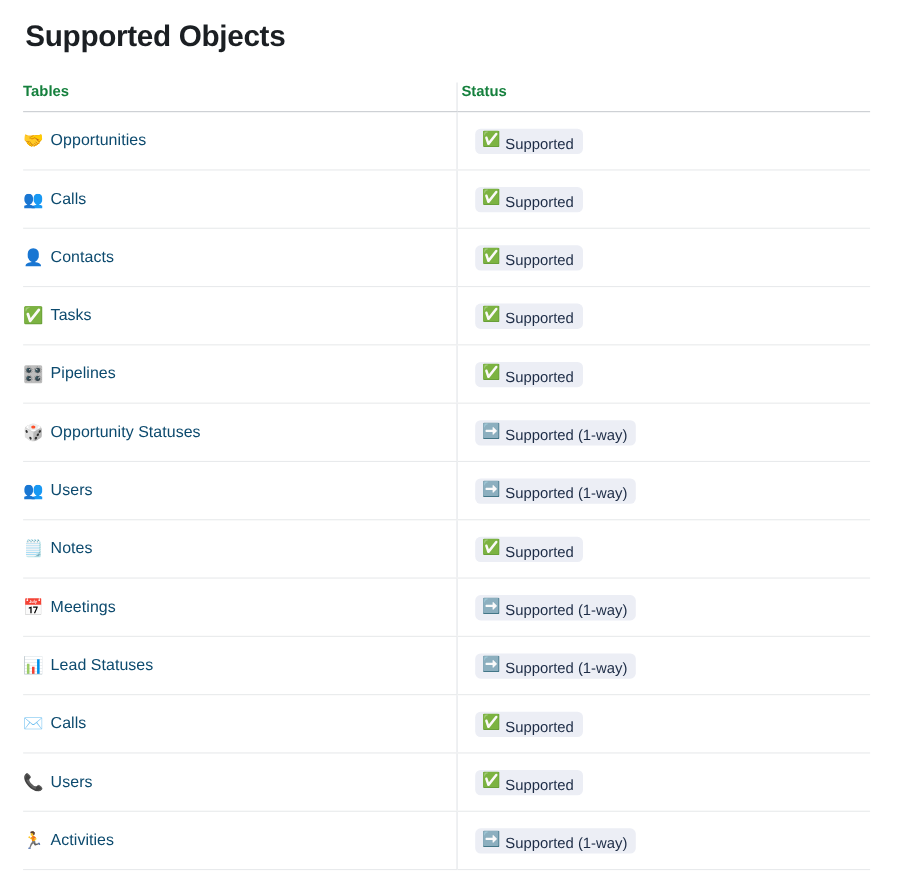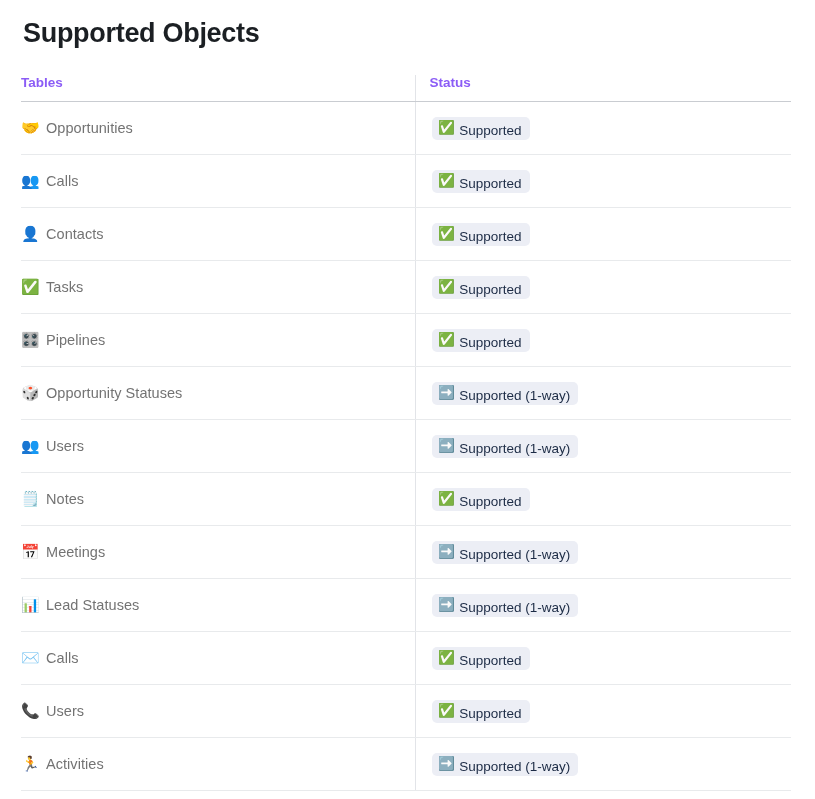--- a/index.html
+++ b/index.html
@@ -40,27 +40,27 @@
     table-layout: fixed;
   }
 
   .support-table col.col-tables { width: 394px; }
   .support-table col.col-status { width: 376px; }
 
   .support-table thead th {
     text-align: left;
     font-size: 13.5px;
     font-weight: bold;
-    color: #8b5cf6;
+    color: #15803d;
     padding: 0 0 11px 0;
     border-bottom: 1px solid #c9ccd1;
     vertical-align: bottom;
   }
   .support-table thead th.th-status {
-    padding-left: 14px;
+    padding-left: 4px;
     border-left: 1px solid #e2e4e8;
   }
 
   .support-table tbody td {
     border-bottom: 1px solid #e8eaec;
     height: 53px;
     padding: 0;
     vertical-align: middle;
     font-size: 14.5px;
     color: #1f2328;
@@ -82,21 +82,21 @@
     font-size: 15px;
     line-height: 1;
     display: inline-block;
     width: 19px;
     text-align: left;
     flex: 0 0 auto;
   }
 
   .row-label {
     font-size: 14.5px;
-    color: #737373;
+    color: #0c4a6e;
     letter-spacing: 0.05px;
   }
 
   .badge {
     display: inline-flex;
     align-items: center;
     gap: 4px;
     background: #eceef5;
     color: #1b2a४1;
     color: #1c2b45;

